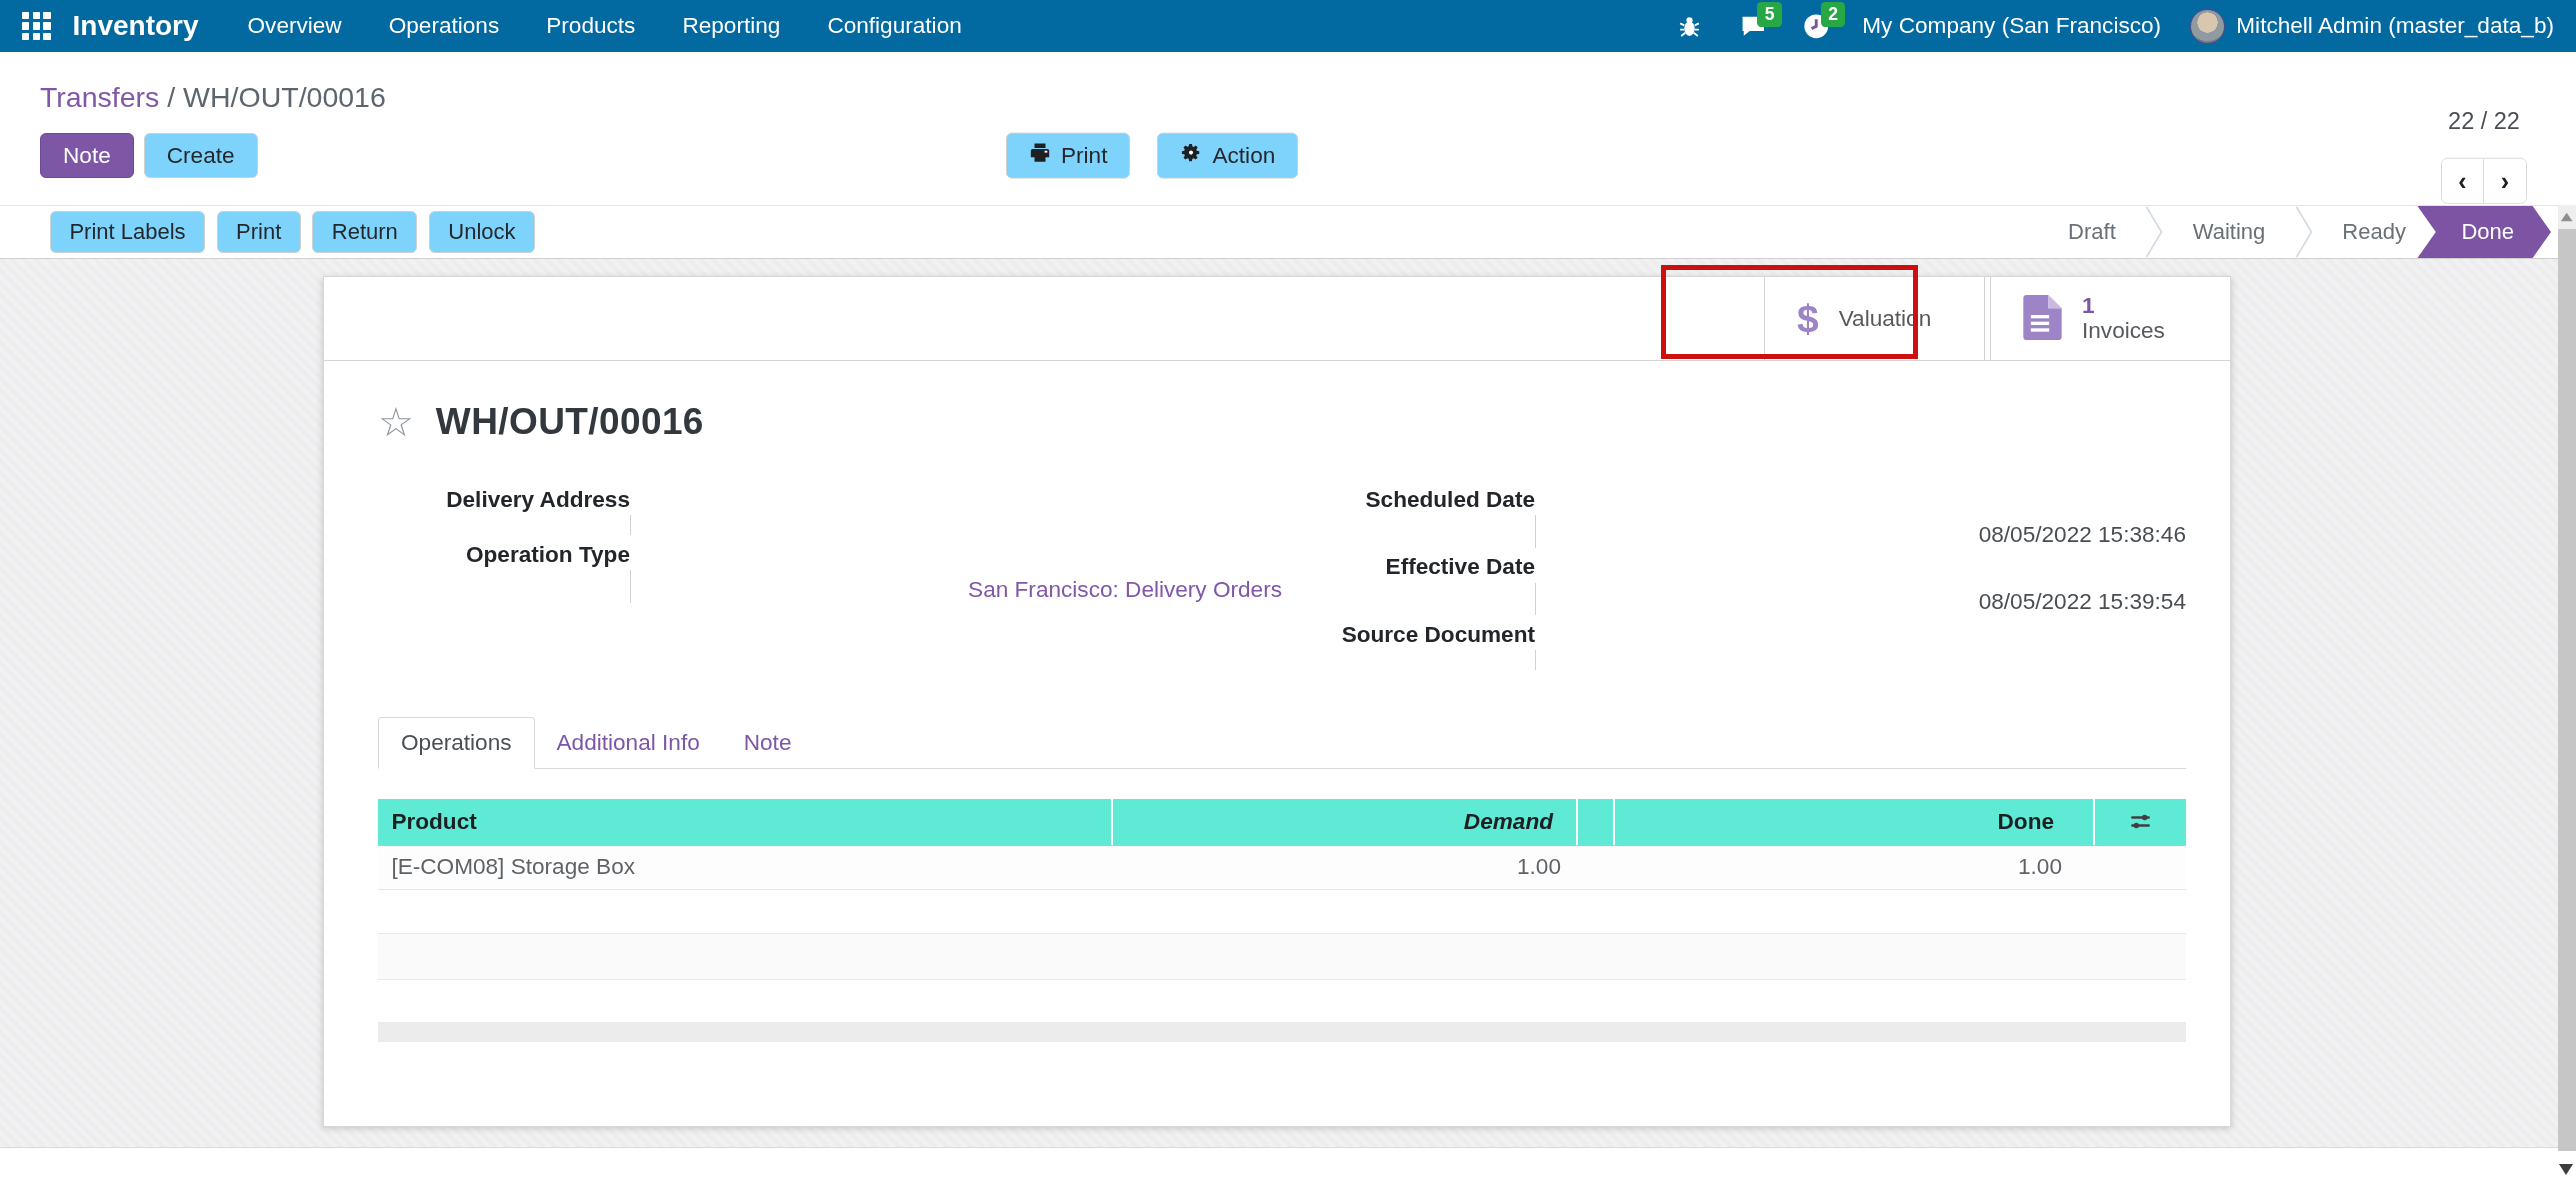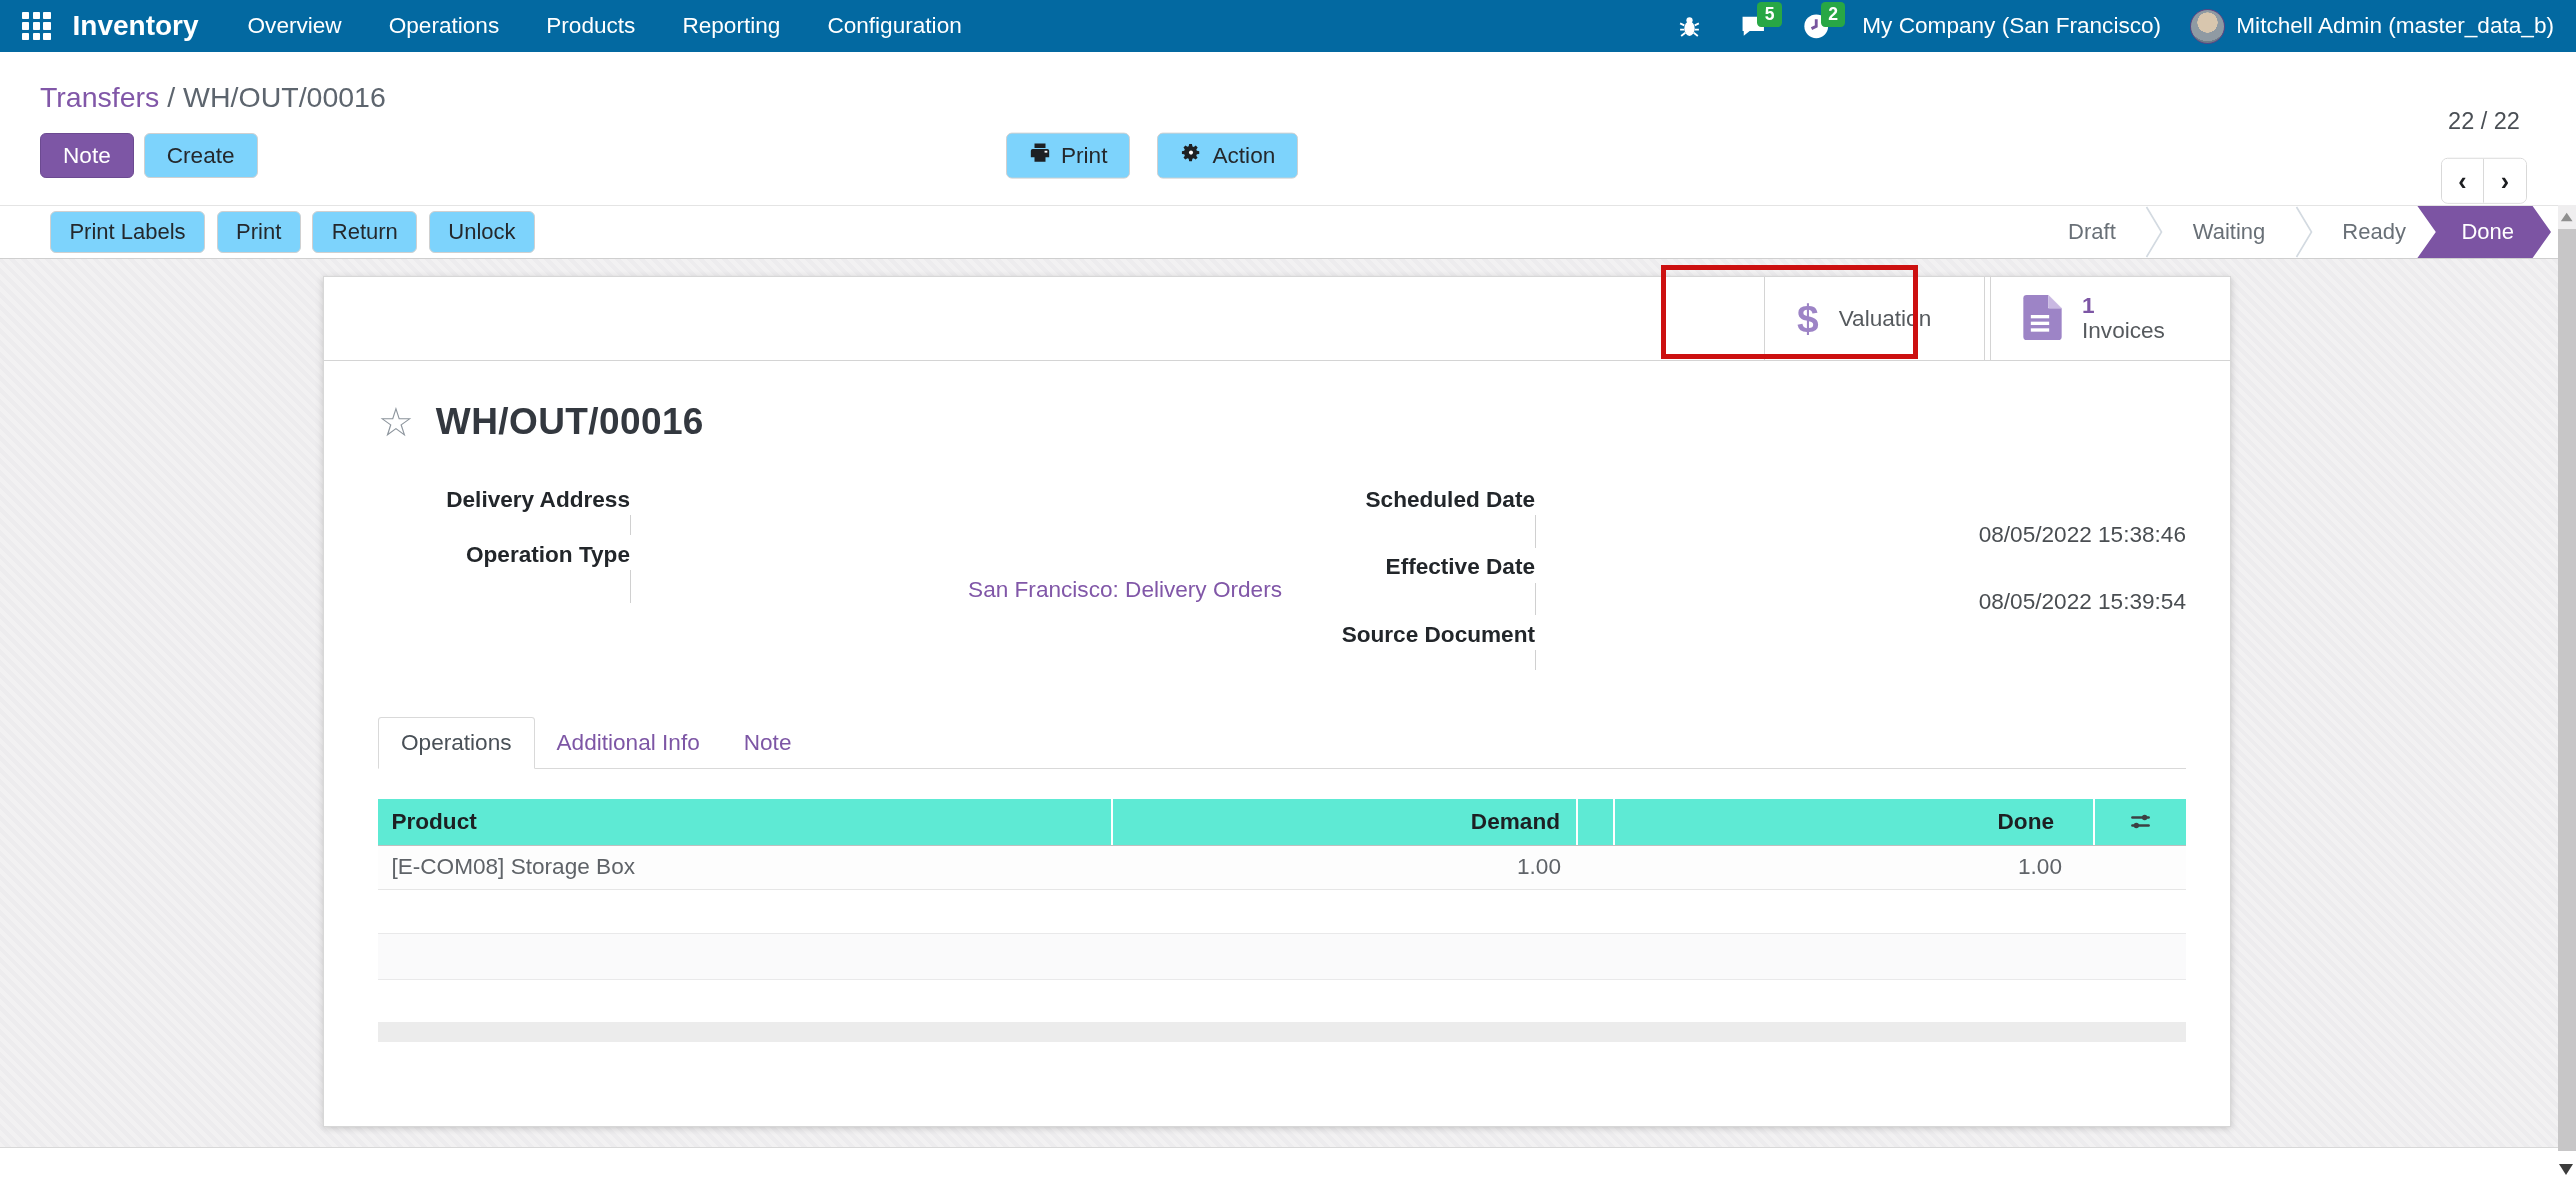--- a/index.html
+++ b/index.html
@@ -70,21 +70,21 @@
 
   .tabs { display:flex; align-items:flex-end; margin:47px 44px 0 54px; border-bottom:0.8px solid #d9d9d9; }
   .tab { font-size:22.6px; padding:11.7px 22px; cursor:pointer; color:#7d56a5; margin-bottom:0; }
   .tab.active { color:#495057; background:#fff; border:0.8px solid #d9d9d9; border-bottom:0.8px solid #fff; border-radius:3.4px 3.4px 0 0; margin-bottom:-0.8px; }
 
   .optable { margin:30px 44px 0 54px; }
   .thead { display:flex; height:47px; background:#5eead4; border-bottom:1.7px solid #bfbfbf; }
   .th { font-size:22.6px; font-weight:700; color:#1d2023; display:flex; align-items:center; border-right:2.5px solid #fff; }
   .th:last-child { border-right:none; }
   .th.product { flex:0 0 735px; padding-left:13.4px; }
-  .th.demand  { flex:0 0 465px; justify-content:flex-end; padding-right:16px; }
+  .th.demand  { flex:0 0 465px; justify-content:flex-end; padding-right:23px;font-style:italic; }
   .th.mini    { flex:0 0 37px; }
   .th.done    { flex:0 0 480px; justify-content:flex-end; padding-right:39px; }
   .th.gear    { flex:1; justify-content:center; cursor:pointer; }
   .trow { display:flex; height:44px; background:#fdfdfd; border-bottom:0.8px solid #e6e6e6; cursor:pointer; }
   .td { font-size:22.6px; color:#5f6368; display:flex; align-items:center; }
   .td.product { flex:0 0 738px; padding-left:13.4px; }
   .td.demand  { flex:0 0 465px; justify-content:flex-end; padding-right:20px; }
   .td.mini    { flex:0 0 37px; }
   .td.done    { flex:0 0 483px; justify-content:flex-end; padding-right:39px; }
   .td.gear    { flex:1; }

